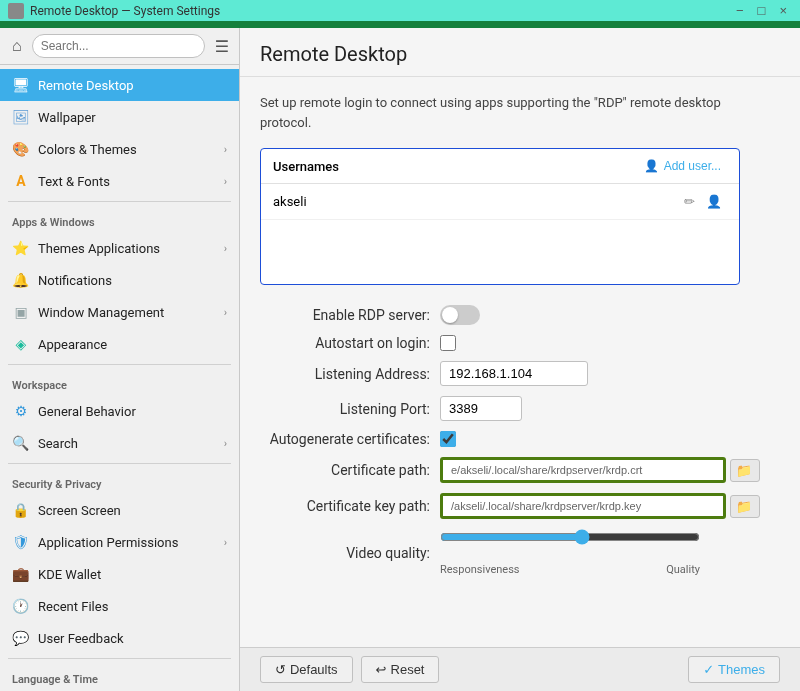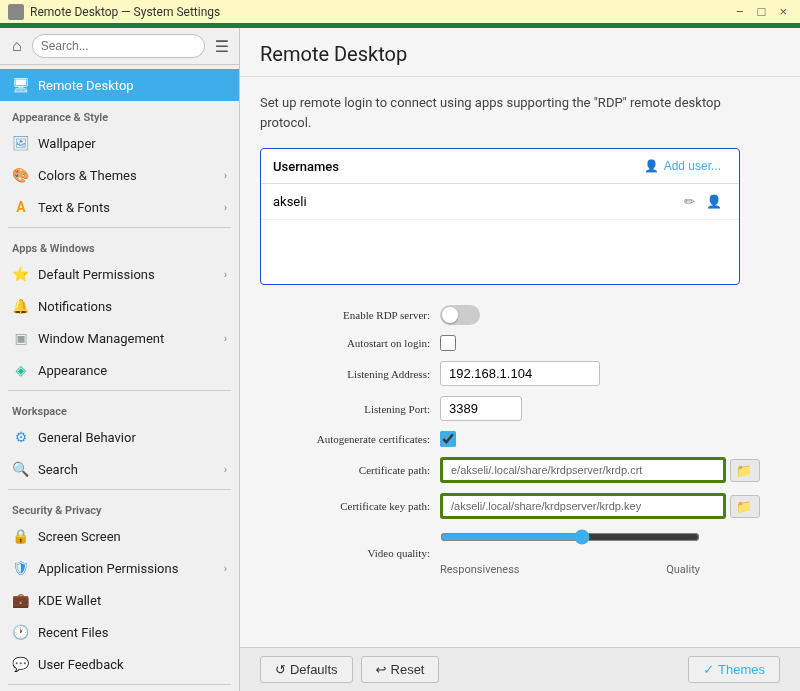--- a/index.html
+++ b/index.html
@@ -10,24 +10,24 @@
       width: 800px;
       height: 691px;
       overflow: hidden;
     }
 
     
     .title-bar {
       display: flex;
       align-items: center;
       justify-content: space-between;
-      background: #fef9c3;
+      background: #5eead4;
       height: 28px;
       padding: 0 8px;
-      border-bottom: 5px solid #15803d;
+      border-bottom: 7px solid #15803d;
     }
     .title-bar-left {
       display: flex;
       align-items: center;
       gap: 6px;
     }
     .title-bar-icon {
       width: 16px; height: 16px;
       background: #888;
       border-radius: 2px;
@@ -230,23 +230,22 @@
     }
     .form-row {
       display: flex;
       align-items: center;
       margin-bottom: 10px;
       gap: 10px;
     }
     .form-label {
       text-align: right;
       min-width: 170px;
-      font-size: 11px;
+      font-size: 14px;
       color: #333;
-      font-family: Liberation Serif, serif;
     }
     .form-value {
       flex: 1;
     }
 
     
     .toggle-switch {
       width: 40px;
       height: 20px;
       background: #ccc;
@@ -283,21 +282,21 @@
     }
 
     
     .form-input {
       padding: 4px 8px;
       border: 1px solid #c0c0c0;
       border-radius: 3px;
       font-size: 13px;
       background: white;
       outline: none;
-      width: 160px;
+      width: 148px;
     }
 
     .file-input-wrapper {
       display: flex;
       align-items: center;
       gap: 4px;
     }
     .form-input-file {
       flex: 1;
       padding: 4px 8px;
@@ -416,42 +415,41 @@
       <button class="sidebar-hamburger">☰</button>
     </div>
 
     <div class="sidebar-content">
 
       <div class="sidebar-item active">
         <span class="sidebar-item-icon">🖥</span>
         <span class="sidebar-item-label">Remote Desktop</span>
       </div>
 
-      <div class="sidebar-section-header">Appearance &amp; Style</div>
       <div class="sidebar-item">
         <span class="sidebar-item-icon icon-wallpaper">🖼</span>
         <span class="sidebar-item-label">Wallpaper</span>
       </div>
       <div class="sidebar-item">
         <span class="sidebar-item-icon icon-colors">🎨</span>
         <span class="sidebar-item-label">Colors &amp; Themes</span>
         <span class="sidebar-item-chevron">›</span>
       </div>
       <div class="sidebar-item">
         <span class="sidebar-item-icon icon-text" style="font-weight:bold;">A</span>
         <span class="sidebar-item-label">Text &amp; Fonts</span>
         <span class="sidebar-item-chevron">›</span>
       </div>
 
       <div class="sidebar-divider"></div>
 
       <div class="sidebar-section-header">Apps &amp; Windows</div>
       <div class="sidebar-item">
         <span class="sidebar-item-icon icon-default-apps">⭐</span>
-        <span class="sidebar-item-label">Default Permissions</span>
+        <span class="sidebar-item-label">Themes Applications</span>
         <span class="sidebar-item-chevron">›</span>
       </div>
       <div class="sidebar-item">
         <span class="sidebar-item-icon icon-notifications">🔔</span>
         <span class="sidebar-item-label">Notifications</span>
       </div>
       <div class="sidebar-item">
         <span class="sidebar-item-icon icon-window-mgmt">▣</span>
         <span class="sidebar-item-label">Window Management</span>
         <span class="sidebar-item-chevron">›</span>

